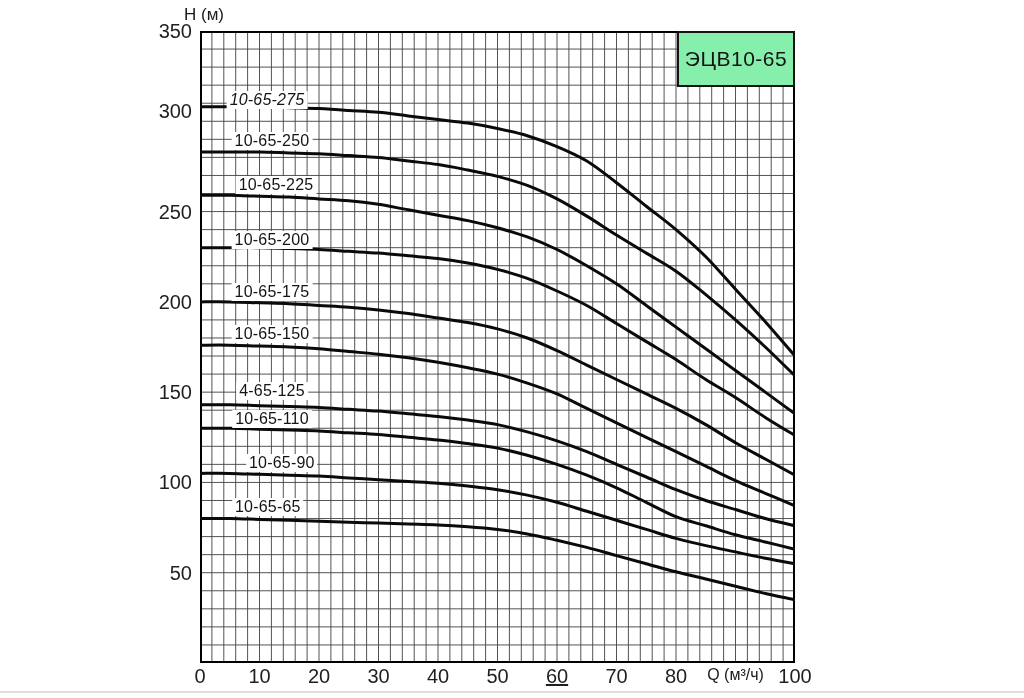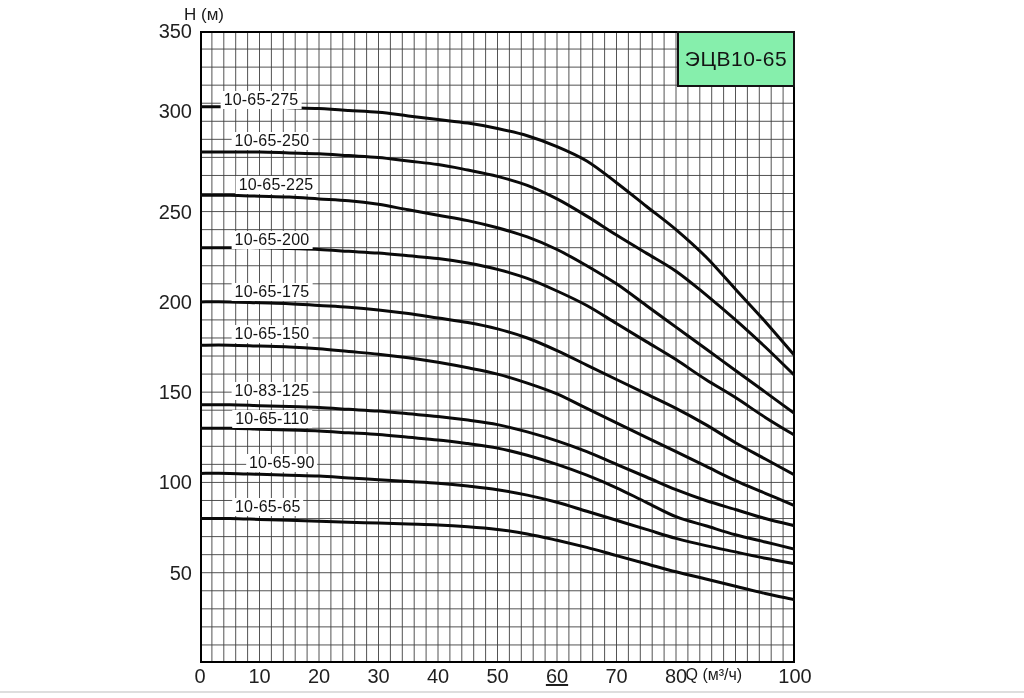--- a/index.html
+++ b/index.html
@@ -4,21 +4,21 @@
 <style>
   html,body{margin:0;padding:0;}
   body{
     width:1024px;height:698px;position:relative;background:#ffffff;
     font-family:"Liberation Sans", sans-serif;color:#1a1a1a;overflow:hidden;
   }
   .y-title{
     position:absolute;left:184px;top:5px;font-size:17px;color:#1a1a1a;white-space:nowrap;
   }
   .x-title{
-    position:absolute;top:666px;width:100px;text-align:left;font-size:16px;color:#1a1a1a;white-space:nowrap;
+    position:absolute;top:666px;width:100px;text-align:center;font-size:16px;color:#1a1a1a;white-space:nowrap;
   }
   .plot{
     position:absolute;left:200px;top:31px;width:595px;height:632px;
   }
   .plot svg{position:absolute;left:0;top:0;}
   .curve-label{
     position:absolute;transform:translate(-50%,-50%);
     background:#ffffff;padding:0 3px;font-size:16px;line-height:18px;
     color:#141414;white-space:nowrap;letter-spacing:0.2px;
   }
@@ -133,27 +133,27 @@
       <path d="M0.0 164.3C5.0 164.3 19.8 164.2 29.8 164.3C39.7 164.5 49.6 164.9 59.5 165.2C69.4 165.5 79.3 165.7 89.3 166.1C99.2 166.6 109.1 167.3 119.0 167.9C128.9 168.5 138.8 168.8 148.8 169.7C158.7 170.6 168.6 171.8 178.5 173.3C188.4 174.9 198.3 177.0 208.3 178.8C218.2 180.6 228.1 182.4 238.0 184.2C247.9 186.0 257.8 187.5 267.8 189.6C277.7 191.7 287.6 194.1 297.5 196.8C307.4 199.5 317.3 202.2 327.3 205.9C337.2 209.5 347.1 213.7 357.0 218.5C366.9 223.3 376.8 229.0 386.8 234.7C396.7 240.5 406.6 246.2 416.5 252.8C426.4 259.4 436.3 267.2 446.3 274.5C456.2 281.7 466.1 288.9 476.0 296.1C485.9 303.4 495.8 310.6 505.8 317.8C515.7 325.0 525.6 332.3 535.5 339.5C545.4 346.7 555.3 353.9 565.3 361.1C575.2 368.4 590.0 379.2 595.0 382.8" fill="none" stroke="#0a0a0a" stroke-width="3" stroke-linecap="round" stroke-linejoin="round"></path>
       <path d="M0.0 216.7C5.0 216.7 19.8 216.7 29.8 216.7C39.7 216.7 49.6 216.5 59.5 216.7C69.4 216.8 79.3 217.3 89.3 217.6C99.2 217.9 109.1 218.0 119.0 218.5C128.9 218.9 138.8 219.7 148.8 220.3C158.7 220.9 168.6 221.4 178.5 222.1C188.4 222.9 198.3 223.9 208.3 224.8C218.2 225.7 228.1 226.3 238.0 227.5C247.9 228.7 257.8 230.2 267.8 232.0C277.7 233.8 287.6 235.8 297.5 238.4C307.4 240.9 317.3 243.8 327.3 247.4C337.2 251.0 347.1 255.5 357.0 260.0C366.9 264.5 376.8 269.1 386.8 274.5C396.7 279.9 406.6 286.5 416.5 292.5C426.4 298.5 436.3 304.6 446.3 310.6C456.2 316.6 466.1 322.3 476.0 328.6C485.9 335.0 495.8 342.2 505.8 348.5C515.7 354.8 525.6 360.2 535.5 366.6C545.4 372.9 555.3 380.1 565.3 386.4C575.2 392.7 590.0 401.5 595.0 404.5" fill="none" stroke="#0a0a0a" stroke-width="3" stroke-linecap="round" stroke-linejoin="round"></path>
       <path d="M0.0 270.9C5.0 270.9 19.8 270.7 29.8 270.9C39.7 271.0 49.6 271.5 59.5 271.8C69.4 272.1 79.3 272.2 89.3 272.7C99.2 273.1 109.1 273.9 119.0 274.5C128.9 275.1 138.8 275.5 148.8 276.3C158.7 277.0 168.6 277.9 178.5 279.0C188.4 280.0 198.3 281.2 208.3 282.6C218.2 283.9 228.1 285.6 238.0 287.1C247.9 288.6 257.8 289.8 267.8 291.6C277.7 293.4 287.6 295.4 297.5 297.9C307.4 300.5 317.3 303.4 327.3 307.0C337.2 310.6 347.1 315.1 357.0 319.6C366.9 324.1 376.8 329.2 386.8 334.1C396.7 338.9 406.6 343.7 416.5 348.5C426.4 353.3 436.3 358.1 446.3 362.9C456.2 367.8 466.1 372.3 476.0 377.4C485.9 382.5 495.8 387.9 505.8 393.6C515.7 399.4 525.6 406.0 535.5 411.7C545.4 417.4 555.3 422.5 565.3 428.0C575.2 433.4 590.0 441.5 595.0 444.2" fill="none" stroke="#0a0a0a" stroke-width="3" stroke-linecap="round" stroke-linejoin="round"></path>
       <path d="M0.0 314.2C5.0 314.2 19.8 314.0 29.8 314.2C39.7 314.3 49.6 314.8 59.5 315.1C69.4 315.4 79.3 315.5 89.3 316.0C99.2 316.5 109.1 317.1 119.0 317.8C128.9 318.6 138.8 319.6 148.8 320.5C158.7 321.4 168.6 322.2 178.5 323.2C188.4 324.3 198.3 325.5 208.3 326.8C218.2 328.2 228.1 329.7 238.0 331.3C247.9 333.0 257.8 334.8 267.8 336.8C277.7 338.7 287.6 340.5 297.5 343.1C307.4 345.6 317.3 348.8 327.3 352.1C337.2 355.4 347.1 358.7 357.0 362.9C366.9 367.2 376.8 372.6 386.8 377.4C396.7 382.2 406.6 387.0 416.5 391.8C426.4 396.7 436.3 401.5 446.3 406.3C456.2 411.1 466.1 415.9 476.0 420.7C485.9 425.5 495.8 430.4 505.8 435.2C515.7 440.0 525.6 445.1 535.5 449.6C545.4 454.1 555.3 458.0 565.3 462.3C575.2 466.5 590.0 472.8 595.0 474.9" fill="none" stroke="#0a0a0a" stroke-width="3" stroke-linecap="round" stroke-linejoin="round"></path>
       <path d="M0.0 373.8C5.0 373.8 19.8 373.6 29.8 373.8C39.7 373.9 49.6 374.4 59.5 374.7C69.4 375.0 79.3 375.3 89.3 375.6C99.2 375.9 109.1 376.0 119.0 376.5C128.9 376.9 138.8 377.7 148.8 378.3C158.7 378.9 168.6 379.4 178.5 380.1C188.4 380.9 198.3 381.9 208.3 382.8C218.2 383.7 228.1 384.5 238.0 385.5C247.9 386.6 257.8 387.8 267.8 389.1C277.7 390.5 287.6 391.7 297.5 393.6C307.4 395.6 317.3 398.2 327.3 400.9C337.2 403.6 347.1 406.6 357.0 409.9C366.9 413.2 376.8 416.8 386.8 420.7C396.7 424.6 406.6 429.2 416.5 433.4C426.4 437.6 436.3 441.8 446.3 446.0C456.2 450.2 466.1 454.7 476.0 458.7C485.9 462.6 495.8 466.2 505.8 469.5C515.7 472.8 525.6 475.5 535.5 478.5C545.4 481.5 555.3 484.8 565.3 487.5C575.2 490.3 590.0 493.6 595.0 494.8" fill="none" stroke="#0a0a0a" stroke-width="3" stroke-linecap="round" stroke-linejoin="round"></path>
       <path d="M0.0 397.3C5.0 397.3 19.8 397.1 29.8 397.3C39.7 397.4 49.6 397.9 59.5 398.2C69.4 398.5 79.3 398.8 89.3 399.1C99.2 399.4 109.1 399.5 119.0 400.0C128.9 400.4 138.8 401.2 148.8 401.8C158.7 402.4 168.6 402.8 178.5 403.6C188.4 404.3 198.3 405.4 208.3 406.3C218.2 407.2 228.1 407.9 238.0 409.0C247.9 410.0 257.8 411.3 267.8 412.6C277.7 414.0 287.6 415.2 297.5 417.1C307.4 419.1 317.3 421.6 327.3 424.3C337.2 427.1 347.1 430.1 357.0 433.4C366.9 436.7 376.8 440.3 386.8 444.2C396.7 448.1 406.6 452.3 416.5 456.8C426.4 461.4 436.3 466.5 446.3 471.3C456.2 476.1 466.1 481.8 476.0 485.7C485.9 489.6 495.8 491.8 505.8 494.8C515.7 497.8 525.6 501.1 535.5 503.8C545.4 506.5 555.3 508.6 565.3 511.0C575.2 513.4 590.0 517.0 595.0 518.2" fill="none" stroke="#0a0a0a" stroke-width="3" stroke-linecap="round" stroke-linejoin="round"></path>
       <path d="M0.0 442.4C5.0 442.4 19.8 442.2 29.8 442.4C39.7 442.6 49.6 443.0 59.5 443.3C69.4 443.6 79.3 443.9 89.3 444.2C99.2 444.5 109.1 444.7 119.0 445.1C128.9 445.6 138.8 446.3 148.8 446.9C158.7 447.5 168.6 448.1 178.5 448.7C188.4 449.3 198.3 449.9 208.3 450.5C218.2 451.1 228.1 451.6 238.0 452.3C247.9 453.1 257.8 454.0 267.8 455.0C277.7 456.1 287.6 457.1 297.5 458.7C307.4 460.2 317.3 462.0 327.3 464.1C337.2 466.2 347.1 468.6 357.0 471.3C366.9 474.0 376.8 477.3 386.8 480.3C396.7 483.3 406.6 486.3 416.5 489.3C426.4 492.4 436.3 495.4 446.3 498.4C456.2 501.4 466.1 504.7 476.0 507.4C485.9 510.1 495.8 512.4 505.8 514.6C515.7 516.9 525.6 518.8 535.5 520.9C545.4 523.1 555.3 525.3 565.3 527.3C575.2 529.2 590.0 531.8 595.0 532.7" fill="none" stroke="#0a0a0a" stroke-width="3" stroke-linecap="round" stroke-linejoin="round"></path>
       <path d="M0.0 487.5C5.0 487.5 19.8 487.4 29.8 487.5C39.7 487.7 49.6 488.1 59.5 488.4C69.4 488.7 79.3 489.0 89.3 489.3C99.2 489.6 109.1 490.0 119.0 490.3C128.9 490.6 138.8 490.9 148.8 491.2C158.7 491.5 168.6 491.8 178.5 492.1C188.4 492.4 198.3 492.7 208.3 493.0C218.2 493.3 228.1 493.4 238.0 493.9C247.9 494.3 257.8 494.9 267.8 495.7C277.7 496.4 287.6 497.2 297.5 498.4C307.4 499.6 317.3 501.1 327.3 502.9C337.2 504.7 347.1 507.0 357.0 509.2C366.9 511.5 376.8 513.9 386.8 516.4C396.7 519.0 406.6 521.9 416.5 524.6C426.4 527.3 436.3 530.0 446.3 532.7C456.2 535.4 466.1 538.3 476.0 540.8C485.9 543.4 495.8 545.6 505.8 548.0C515.7 550.4 525.6 552.8 535.5 555.3C545.4 557.7 555.3 560.2 565.3 562.5C575.2 564.7 590.0 567.7 595.0 568.8" fill="none" stroke="#0a0a0a" stroke-width="3" stroke-linecap="round" stroke-linejoin="round"></path>
     </svg>
   <div id="curve-labels">
-      <div class="curve-label" style="left: 61px; top: 68.6171px;">10-65-275</div>
+      <div class="curve-label" style="left: 67px; top: 68.6171px; font-style: italic;">10-65-275</div>
       <div class="curve-label" style="left: 71.995px; top: 110.149px;">10-65-250</div>
       <div class="curve-label" style="left: 76px; top: 154.389px;">10-65-225</div>
       <div class="curve-label" style="left: 71.995px; top: 209.463px;">10-65-200</div>
       <div class="curve-label" style="left: 71.995px; top: 260.926px;">10-65-175</div>
       <div class="curve-label" style="left: 71.995px; top: 303.36px;">10-65-150</div>
-      <div class="curve-label" style="left: 71.995px; top: 360.24px;">10-83-125</div>
+      <div class="curve-label" style="left: 71.995px; top: 360.24px;">4-65-125</div>
       <div class="curve-label" style="left: 71.995px; top: 388.229px;">10-65-110</div>
       <div class="curve-label" style="left: 67.83px; top: 432.469px; margin-left: 14px;">10-65-90</div>
       <div class="curve-label" style="left: 67.83px; top: 475.806px;">10-65-65</div>
     </div>
   <div class="title-box">
     <span>ЭЦВ10-65</span>
   </div>
 </div>
 
 <div id="y-ticks">

